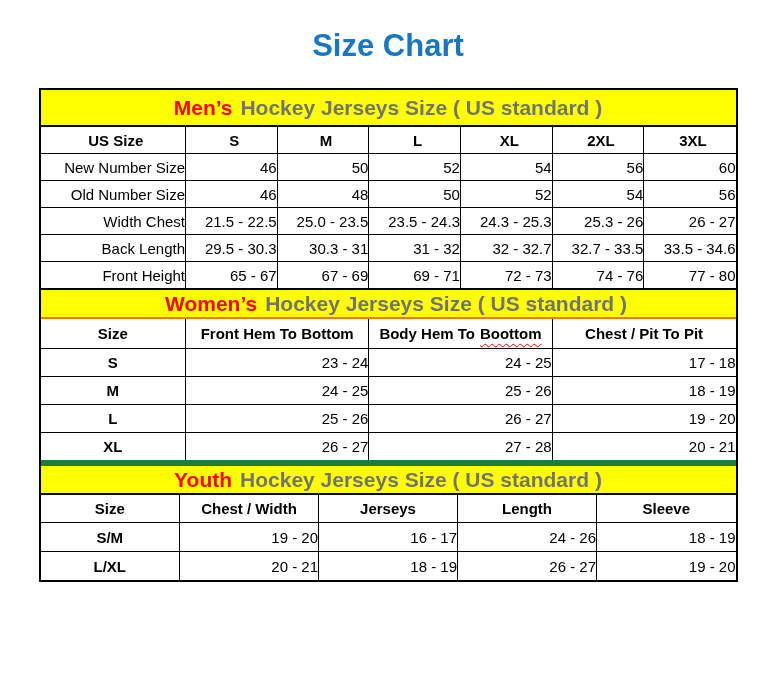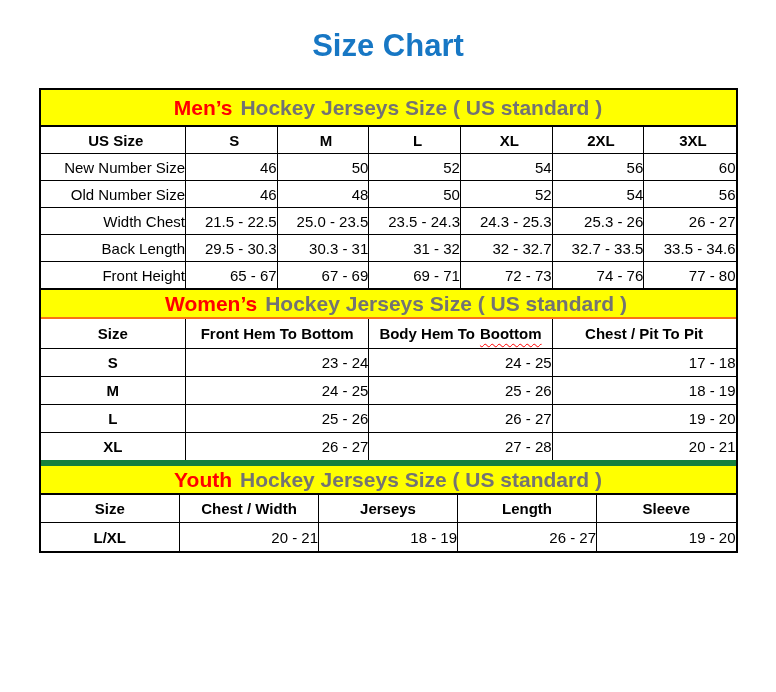--- a/index.html
+++ b/index.html
@@ -219,20 +219,27 @@
     </colgroup>
     <tbody>
         <tr>
       <th>Size</th>
       <th>Chest / Width</th>
       <th>Jerseys</th>
       <th>Length</th>
       <th>Sleeve</th>
     </tr>
     <tr>
+      <th class="size-cell">S/M</th>
+      <td>19 - 20</td>
+      <td>16 - 17</td>
+      <td>24 - 26</td>
+      <td>18 - 19</td>
+    </tr>
+    <tr>
       <th class="size-cell">L/XL</th>
       <td>20 - 21</td>
       <td>18 - 19</td>
       <td>26 - 27</td>
       <td>19 - 20</td>
     </tr>
   </tbody>
     </table>
 
 </div>

